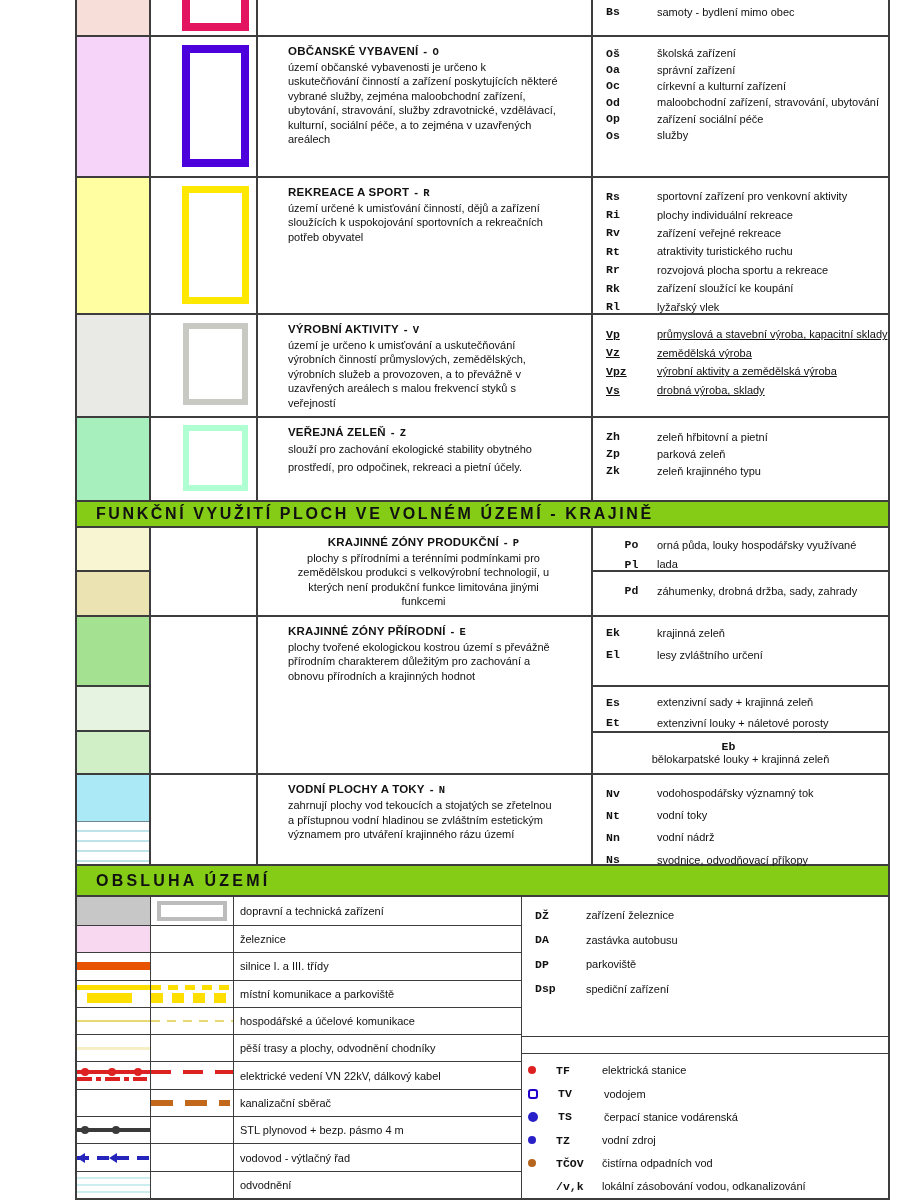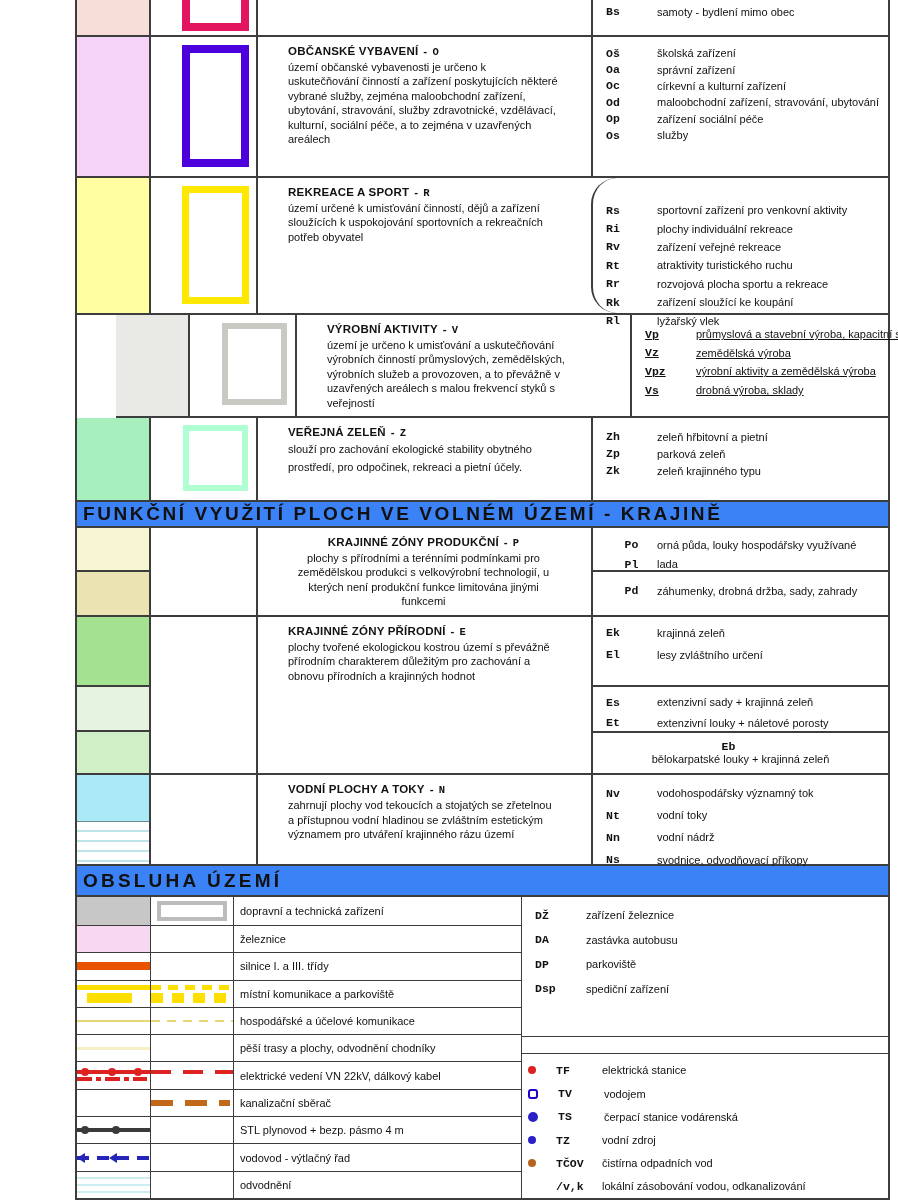--- a/index.html
+++ b/index.html
@@ -37,38 +37,38 @@
 
   .rowB { height: 141px; }
   .swB { background: #f6d3f8; }
   .oboxB { margin: 8px 7px 0 7px; height: 122px; border: 8px solid #4b00dc; }
   .crB { padding-top: 8px; }
   .crB .codeline { height: 16.4px; }
 
   .rowC { height: 137px; }
   .swC { background: #ffffa2; }
   .oboxC { margin: 8px 7px 0 7px; height: 118px; border: 7px solid #ffe800; }
-  .crC { padding-top: 23px; border-radius: 26px; }
+  .crC { padding-top: 9px; }
   .crC .codeline { height: 18.4px; }
 
-  .rowD { height: 103px; margin-left: 39px; }
+  .rowD { height: 103px; }
   .swD { background: #e9e9e6; }
   .oboxD { margin: 8px 8px 0 8px; height: 82px; border: 6px solid #c9c9c4; }
   .crD { padding-top: 10px; }
   .crD .codeline { height: 18.6px; text-decoration: underline; }
 
   .rowE { height: 84px; }
   .swE { background: #a8efbe; }
   .oboxE { margin: 7px 8px 0 8px; height: 66px; border: 6px solid #b0ffd2; }
   .crE { padding-top: 10px; }
   .crE .codeline { height: 17px; }
   .rowE .zdesc { line-height: 17.5px; }
 
   .sechdr { height: 26px; border-bottom: 2px solid #3d3d3d; display: flex; align-items: center;
-    padding-left: 6px; font-size: 19px; font-weight: bold; letter-spacing: 2.6px; background: #3b82f6; }
+    padding-left: 19px; font-size: 16px; font-weight: bold; letter-spacing: 2.6px; background: #84cc16; }
   .sechdr2 { height: 31px; letter-spacing: 3.2px; }
 
   .rowF { height: 89px; text-align: center; }
   .swF1 { height: 44px; background: #f8f6d2; border-bottom: 2px solid #3d3d3d; }
   .swF2 { height: 43px; background: #ebe4b2; }
   .crF .grpa { height: 44px; border-bottom: 2px solid #3d3d3d; padding-top: 7px; }
   .crF .grpb { padding-top: 9px; }
   .crF .codeline { height: 19.5px; }
 
   .rowG { height: 158px; }

